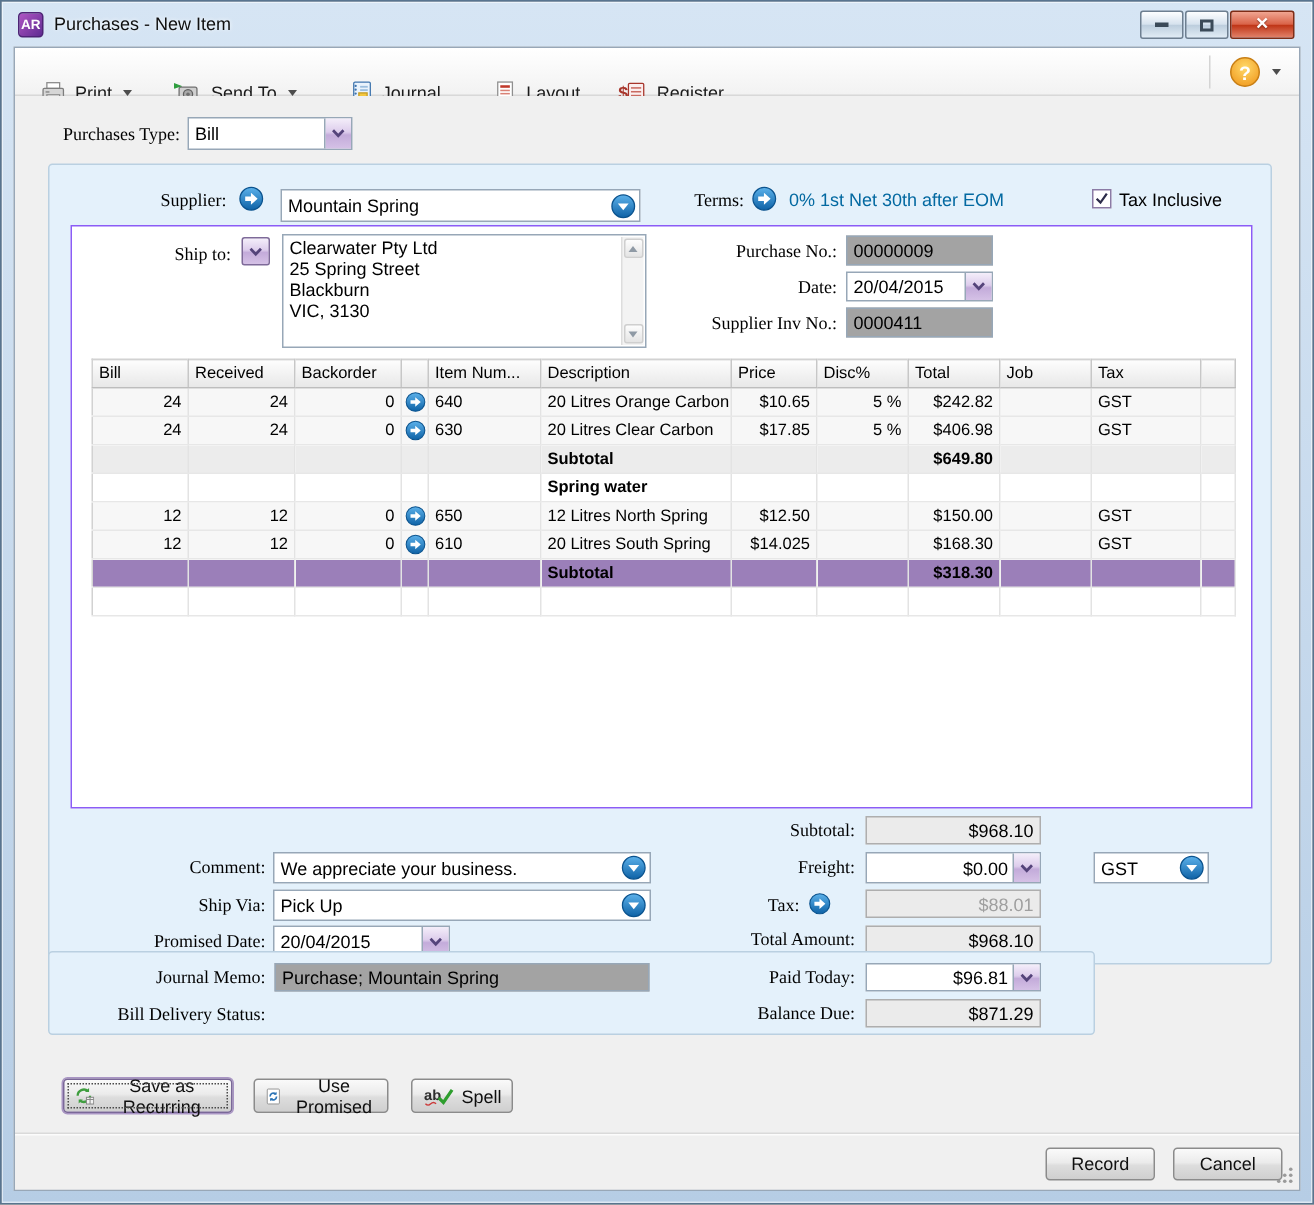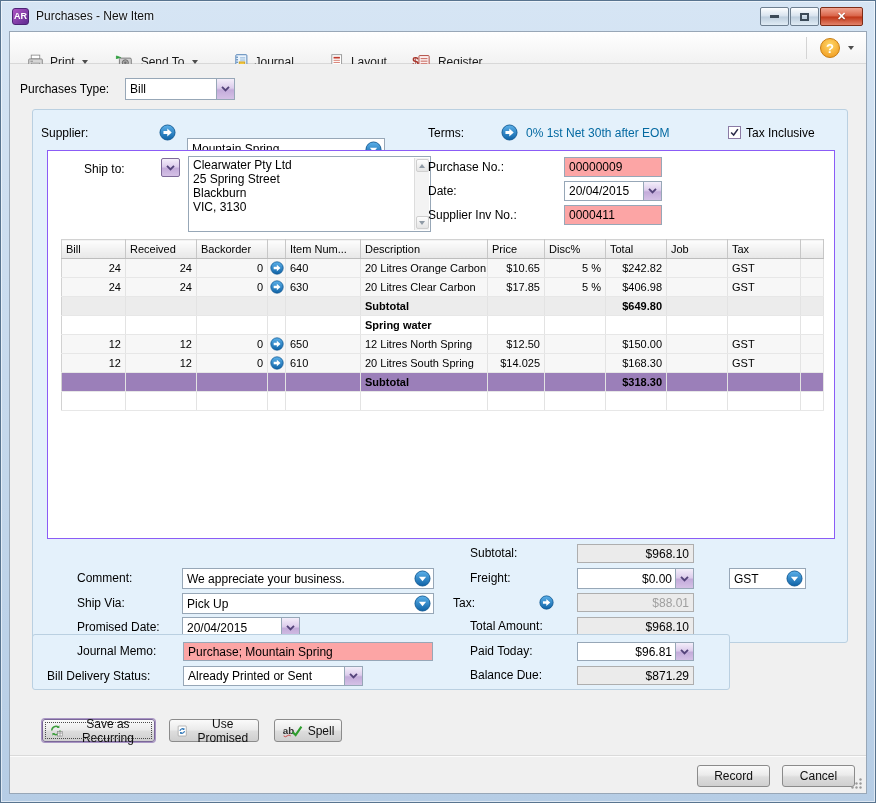--- a/index.html
+++ b/index.html
@@ -24,24 +24,24 @@
   .client{position:absolute;top:30px;left:8px;right:8px;bottom:8px;background:#f0f0f0;border:1px solid #98a7b7;}
   .toolbar{position:absolute;top:0;left:0;right:0;height:32px;background:linear-gradient(#ffffff,#f2f2f2);
     border-bottom:1px solid #d8d8d8;display:flex;align-items:center;padding:0 8px;}
   .tb-item{display:flex;align-items:center;gap:6px;padding:3px 9px;font-size:12px;color:#1b1b1b;border-radius:2px;cursor:default;margin-top:28px;}
   .caret{width:0;height:0;border-left:3px solid transparent;border-right:3px solid transparent;border-top:4px solid #4d4d4d;margin-left:1px;}
   .tb-right{margin-left:auto;display:flex;align-items:center;gap:6px;padding-right:4px;}
   .tb-vsep{width:1px;height:22px;background:#d4d4d4;margin-right:6px;}
   .content{position:absolute;top:32px;left:0;right:0;bottom:0;background:#f0f0f0;}
   
   .lbl{position:absolute;font-size:12px;color:#000;white-space:nowrap;}
-  .lbl.r{text-align:left;}
+  .lbl.r{text-align:right;font-family:Liberation Serif, serif;}
   .panel{position:absolute;background:#e4f1fb;border:1px solid #bad0e1;border-radius:3px;}
   .whitebox{position:absolute;background:#fff;border:1px solid #8b5cf6;}
-  .txt{position:absolute;border:1px solid #97a7b7;background:#fca5a5;font-size:12px;font-family:inherit;padding:0 4px;color:#000;}
+  .txt{position:absolute;border:1px solid #97a7b7;background:#a3a3a3;font-size:12px;font-family:inherit;padding:0 4px;color:#000;}
   .money{text-align:right;}
   .dim{color:#9f9f9f !important;}
   .cb{position:absolute;border:1px solid #97a7b7;background:#fff;display:flex;align-items:center;padding-left:4px;font-size:12px;color:#000;}
   .cb .val{flex:1;white-space:nowrap;overflow:hidden;}
   .cb .val.money{text-align:right;padding-right:3px;}
   .bc{width:17px;height:17px;flex:0 0 auto;}
   .bc.s{width:15px;height:15px;}
   .bc.xs{width:14px;height:14px;vertical-align:middle;}
   .bc.in-combo{margin-right:2px;}
   .pbtn{width:18px;align-self:stretch;border-left:1px solid #97a7b7;
@@ -259,21 +259,21 @@
             </svg>
         </div>
       </div>
 
       <div class="panel" style="left:22px;top:45px;width:816px;height:534px">
 
         <div class="lbl r" style="left:8px;top:12px;width:110px;line-height:22px">Supplier:</div>
         <svg class="bc" style="position:absolute;left:126px;top:14px">
             <use href="#ic-go-blue"></use>
           </svg>
-        <div class="cb" style="left:154px;top:28px;width:198px;height:22px">
+        <div class="cb" style="left:154px;top:16px;width:240px;height:22px">
           <span class="val">Mountain Spring</span>
           <svg class="bc in-combo">
               <use href="#ic-dd-blue"></use>
             </svg>
         </div>
 
         <div class="lbl r" style="left:395px;top:12px;width:68px;line-height:22px">Terms:</div>
         <svg class="bc" style="position:absolute;left:468px;top:14px">
             <use href="#ic-go-blue"></use>
           </svg>
@@ -534,28 +534,20 @@
 
         <div class="lbl r" style="left:437px;top:507px;width:100px;line-height:19px">Total Amount:</div>
         <div class="ro-field" style="left:544px;top:507px;width:117px;height:19px">$968.10</div>
       </div>
 
       <div class="panel" style="left:22px;top:570px;width:698px;height:56px">
         <div class="lbl r" style="left:44px;top:7px;width:100px;line-height:19px">Journal Memo:</div>
         <input class="txt" style="left: 150px; top: 7px; width: 250px; height: 19px;" value="Purchase; Mountain Spring">
 
         <div class="lbl r" style="left:14px;top:31px;width:130px;line-height:20px">Bill Delivery Status:</div>
-        <div class="cb" style="left:150px;top:31px;width:180px;height:20px">
-          <span class="val">Already Printed or Sent</span>
-          <div class="pbtn">
-            <svg width="11" height="8">
-                <use href="#ic-chev-p"></use>
-              </svg>
-          </div>
-        </div>
 
         <div class="lbl r" style="left:437px;top:7px;width:100px;line-height:19px">Paid Today:</div>
         <div class="cb" style="left:544px;top:7px;width:117px;height:19px">
           <span class="val money">$96.81</span>
           <div class="pbtn">
             <svg width="11" height="8">
                 <use href="#ic-chev-p"></use>
               </svg>
           </div>
         </div>

